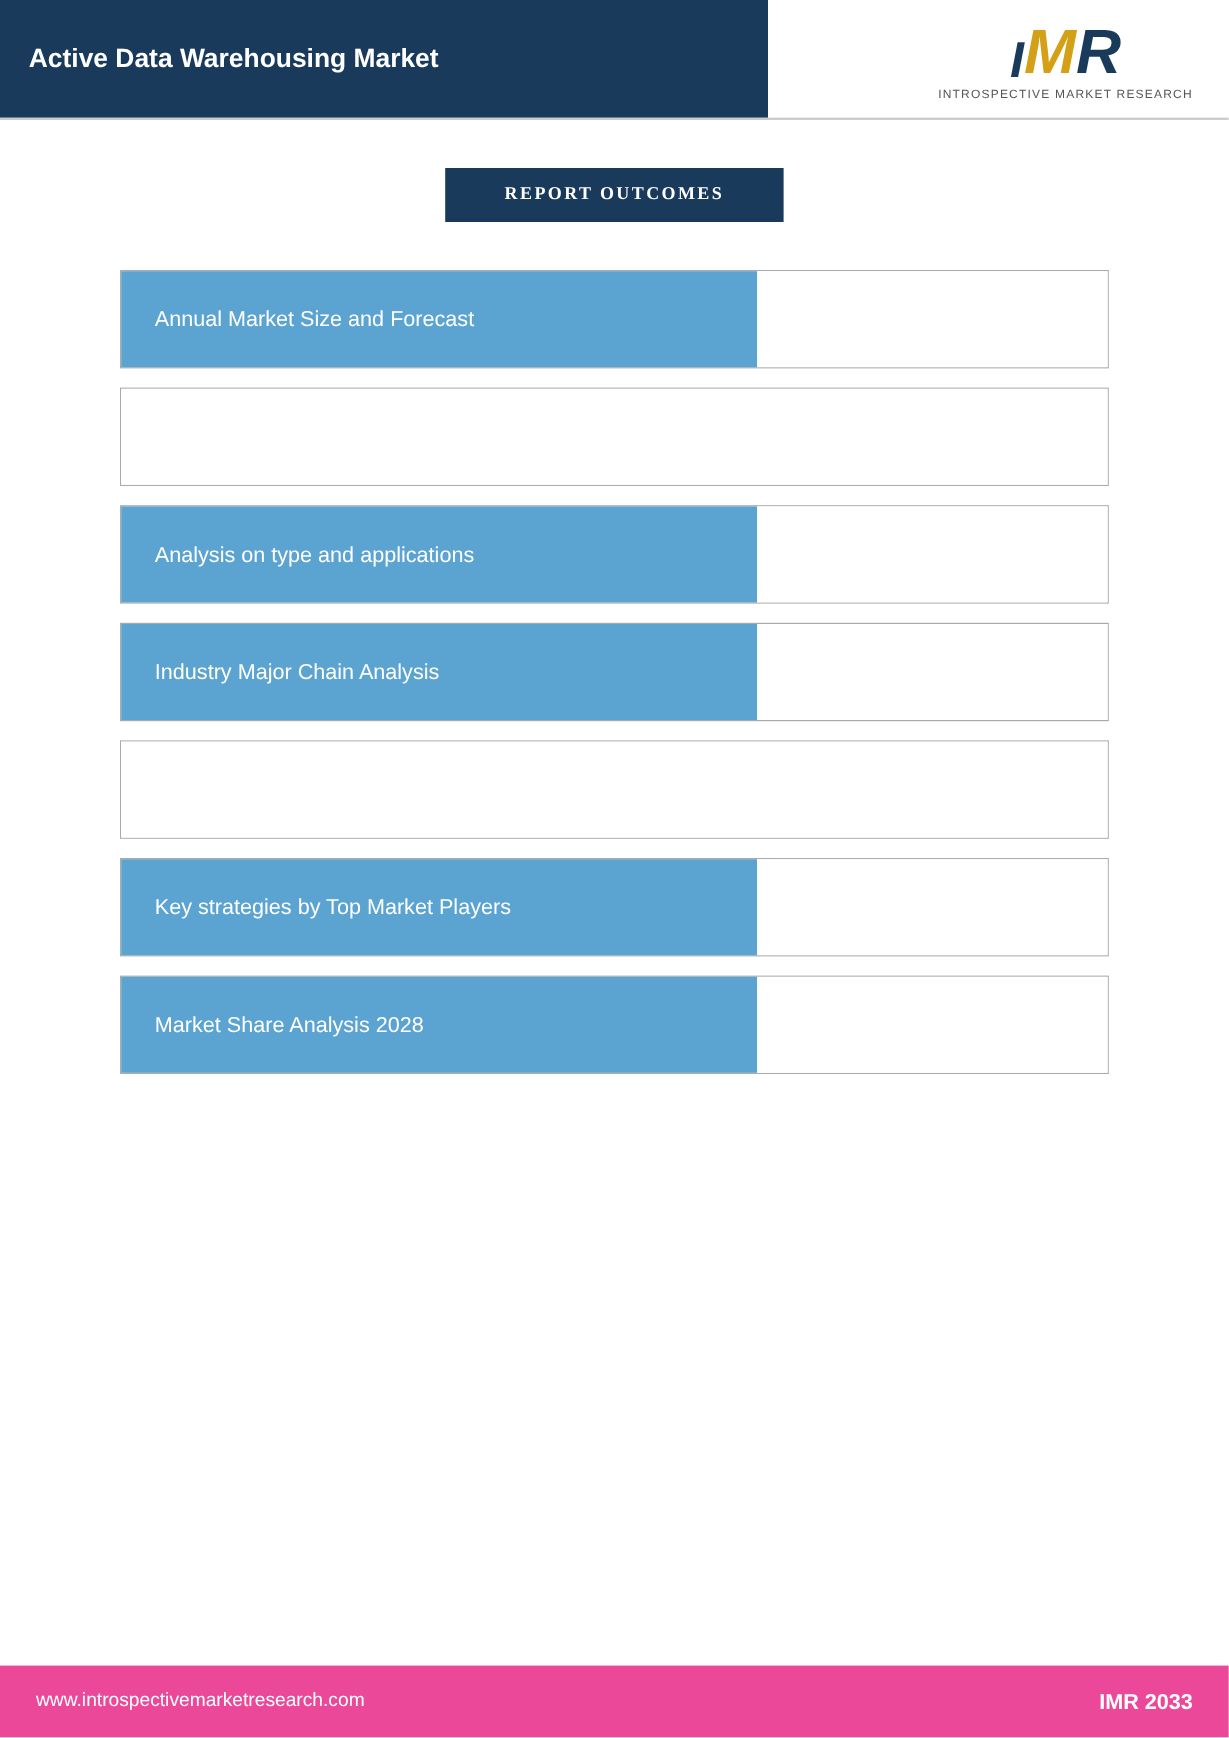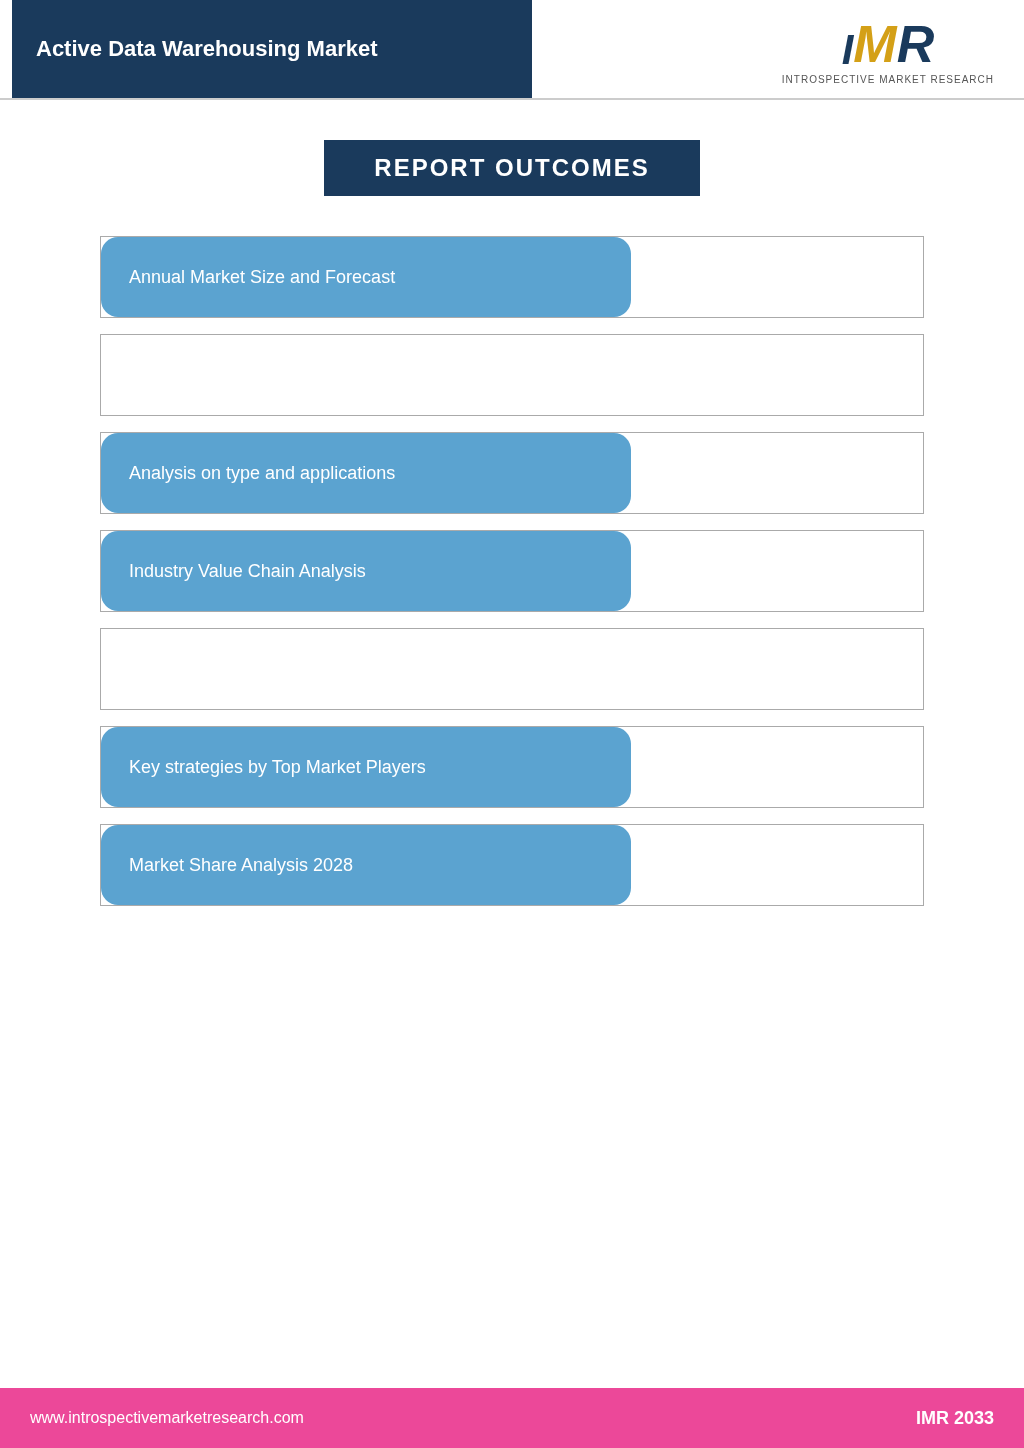--- a/index.html
+++ b/index.html
@@ -18,22 +18,21 @@
       align-items: stretch;
       border-bottom: 2px solid #cccccc;
       height: 100px;
     }
 
     .header-title-bar {
       background: #1a3a5c;
       display: flex;
       align-items: center;
       padding: 0 24px;
-      width: 520px;
-      margin-left: 12px;
+      width: 640px;
     }
 
     .header-title-text {
       color: #ffffff;
       font-size: 22px;
       font-weight: bold;
     }
 
     .header-logo-area {
       flex: 1;
@@ -92,25 +91,26 @@
     
     .report-outcomes-wrapper {
       display: flex;
       justify-content: center;
       margin-bottom: 40px;
     }
 
     .report-outcomes-box {
       background: #1a3a5c;
       color: #ffffff;
-      font-size: 24px;
+      font-size: 15px;
       font-weight: bold;
       letter-spacing: 2px;
       padding: 14px 50px;
       text-transform: uppercase;
+      font-family: Liberation Serif, serif;
     }
 
     
     .outcome-items {
       display: flex;
       flex-direction: column;
       gap: 16px;
     }
 
     .outcome-row {
@@ -123,21 +123,20 @@
 
     .outcome-label {
       background: #5ba3d0;
       color: #ffffff;
       font-size: 18px;
       padding: 22px 28px;
       width: 530px;
       min-height: 80px;
       display: flex;
       align-items: center;
-      border-radius: 17px;
     }
 
     .outcome-spacer {
       flex: 1;
       min-height: 80px;
       background: #ffffff;
     }
 
     
     .footer {
@@ -195,21 +194,21 @@
         <div class="outcome-spacer"></div>
       </div>
       <div class="outcome-row">
         <div class="outcome-spacer"></div>
       </div>
       <div class="outcome-row">
         <div class="outcome-label">Analysis on type and applications</div>
         <div class="outcome-spacer"></div>
       </div>
       <div class="outcome-row">
-        <div class="outcome-label">Industry Value Chain Analysis</div>
+        <div class="outcome-label">Industry Major Chain Analysis</div>
         <div class="outcome-spacer"></div>
       </div>
       <div class="outcome-row">
         <div class="outcome-spacer"></div>
       </div>
       <div class="outcome-row">
         <div class="outcome-label">Key strategies by Top Market Players</div>
         <div class="outcome-spacer"></div>
       </div>
       <div class="outcome-row">

